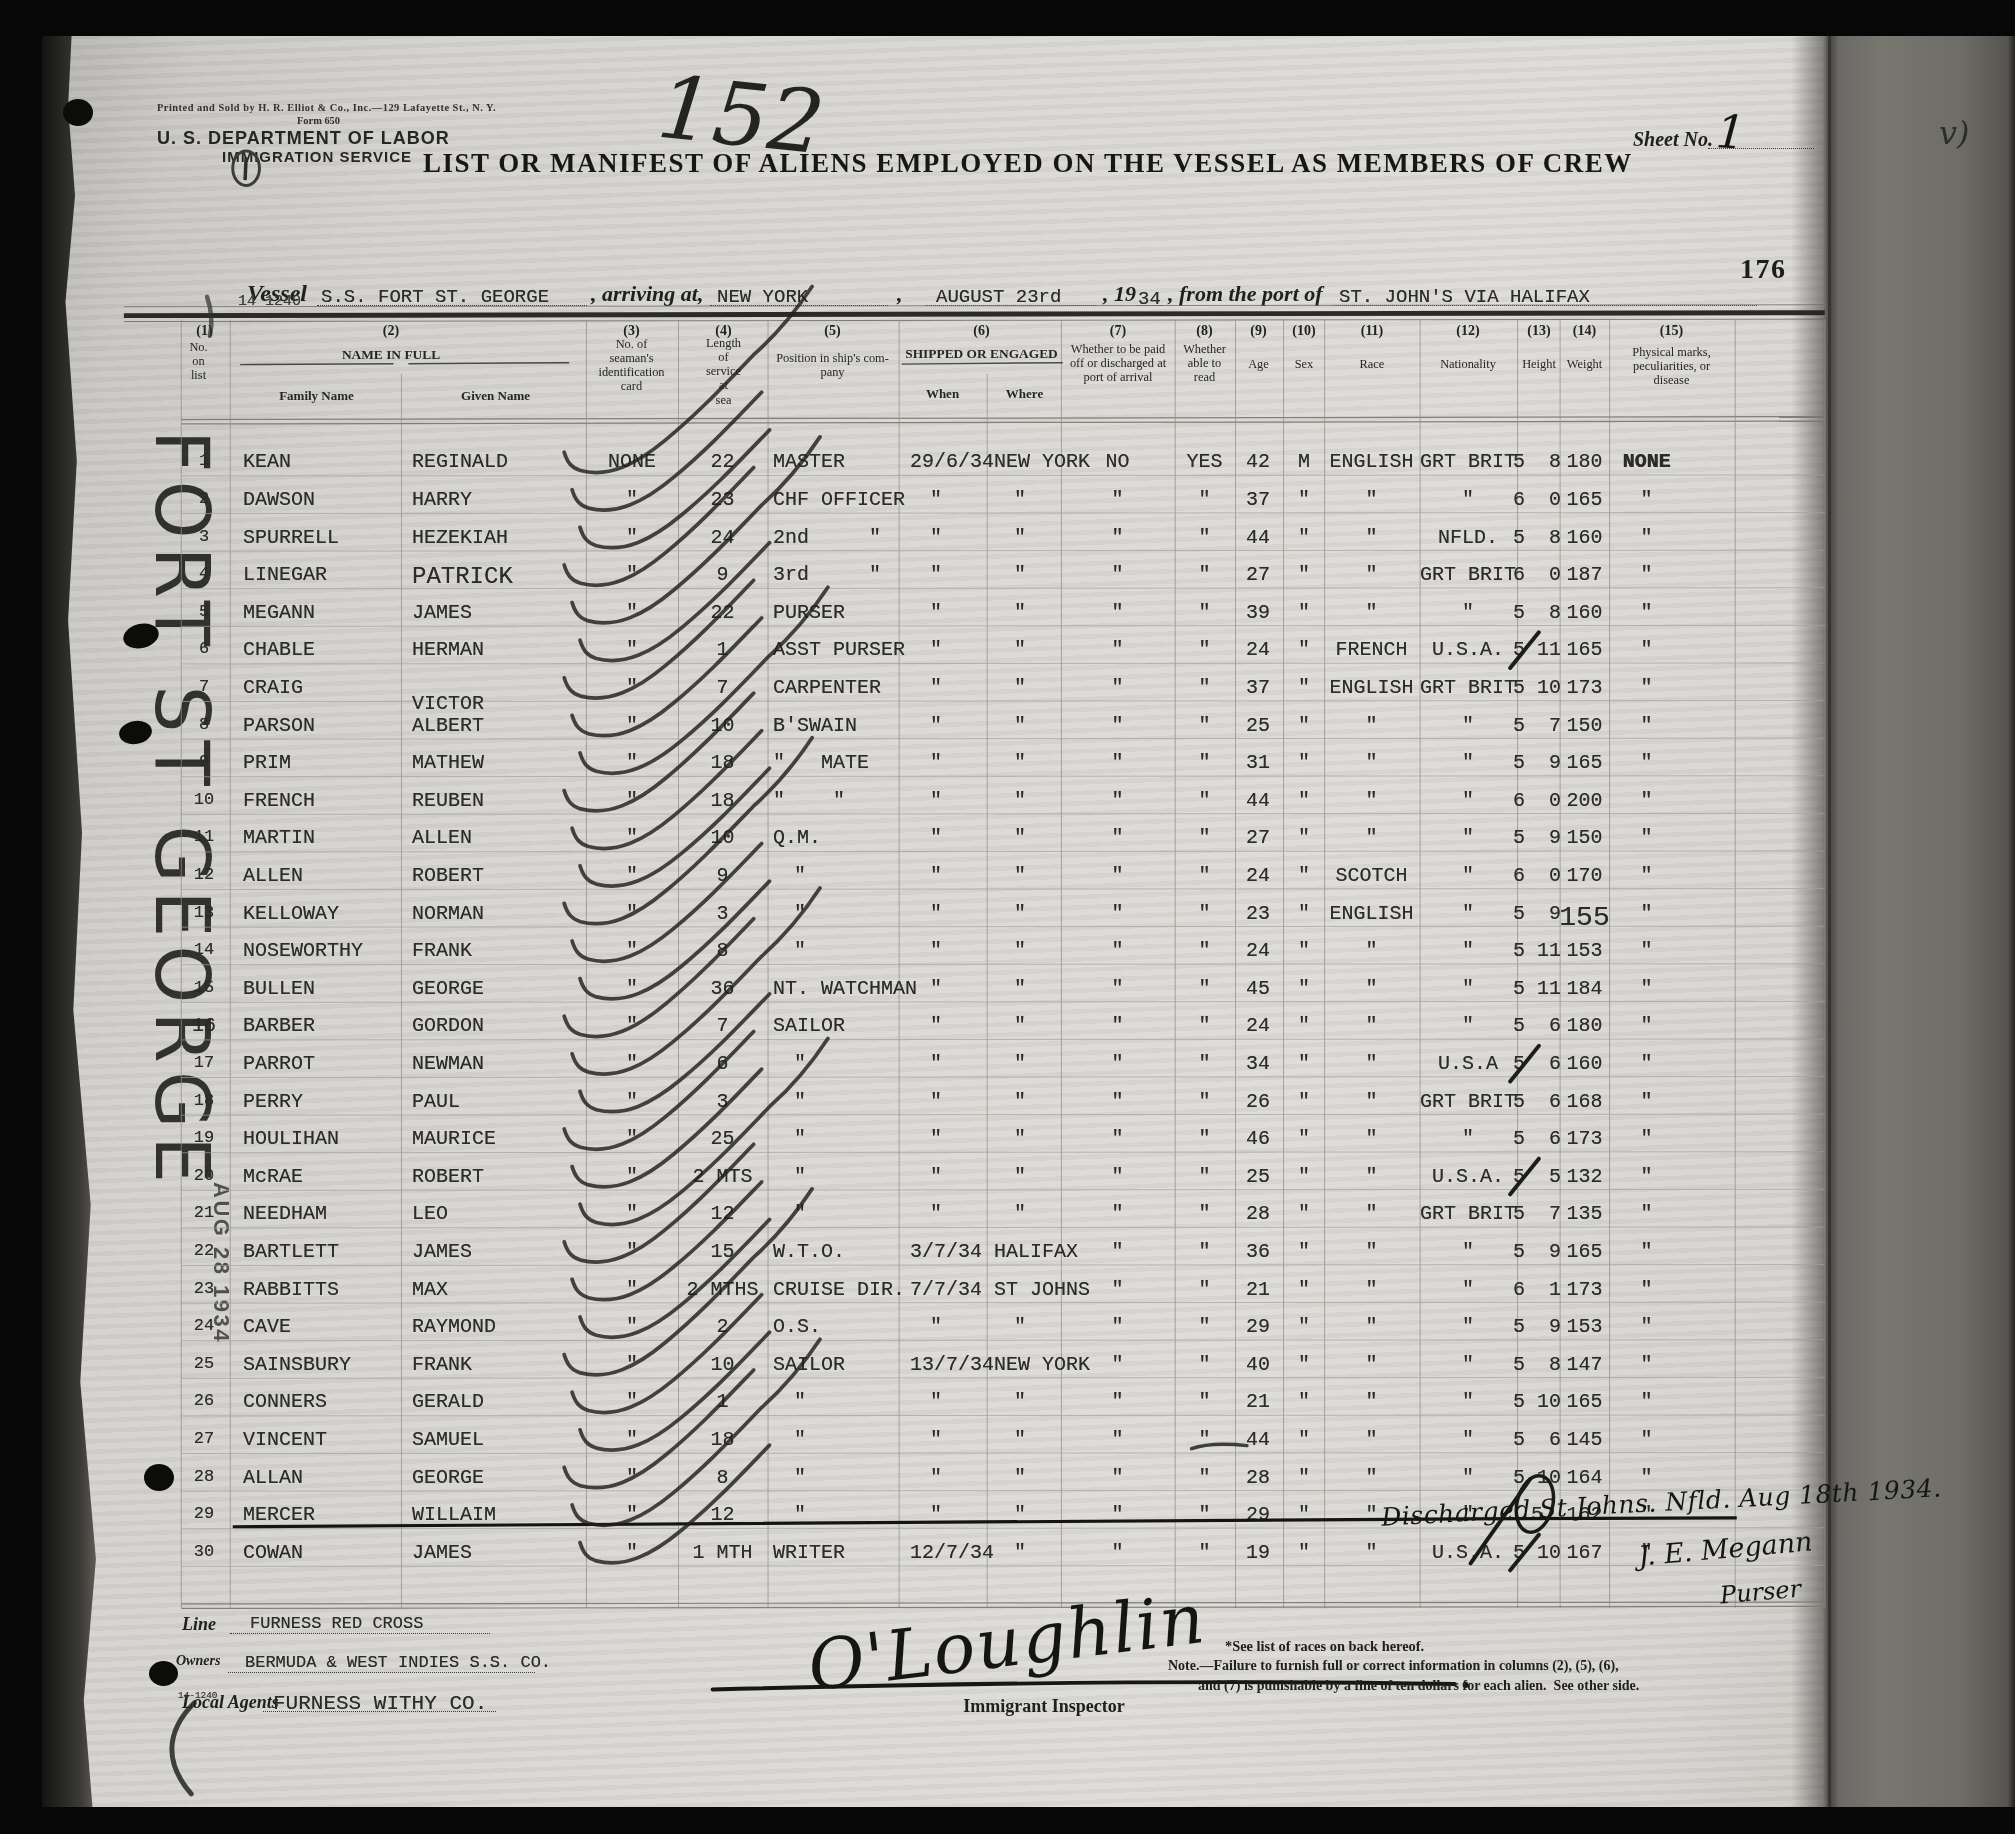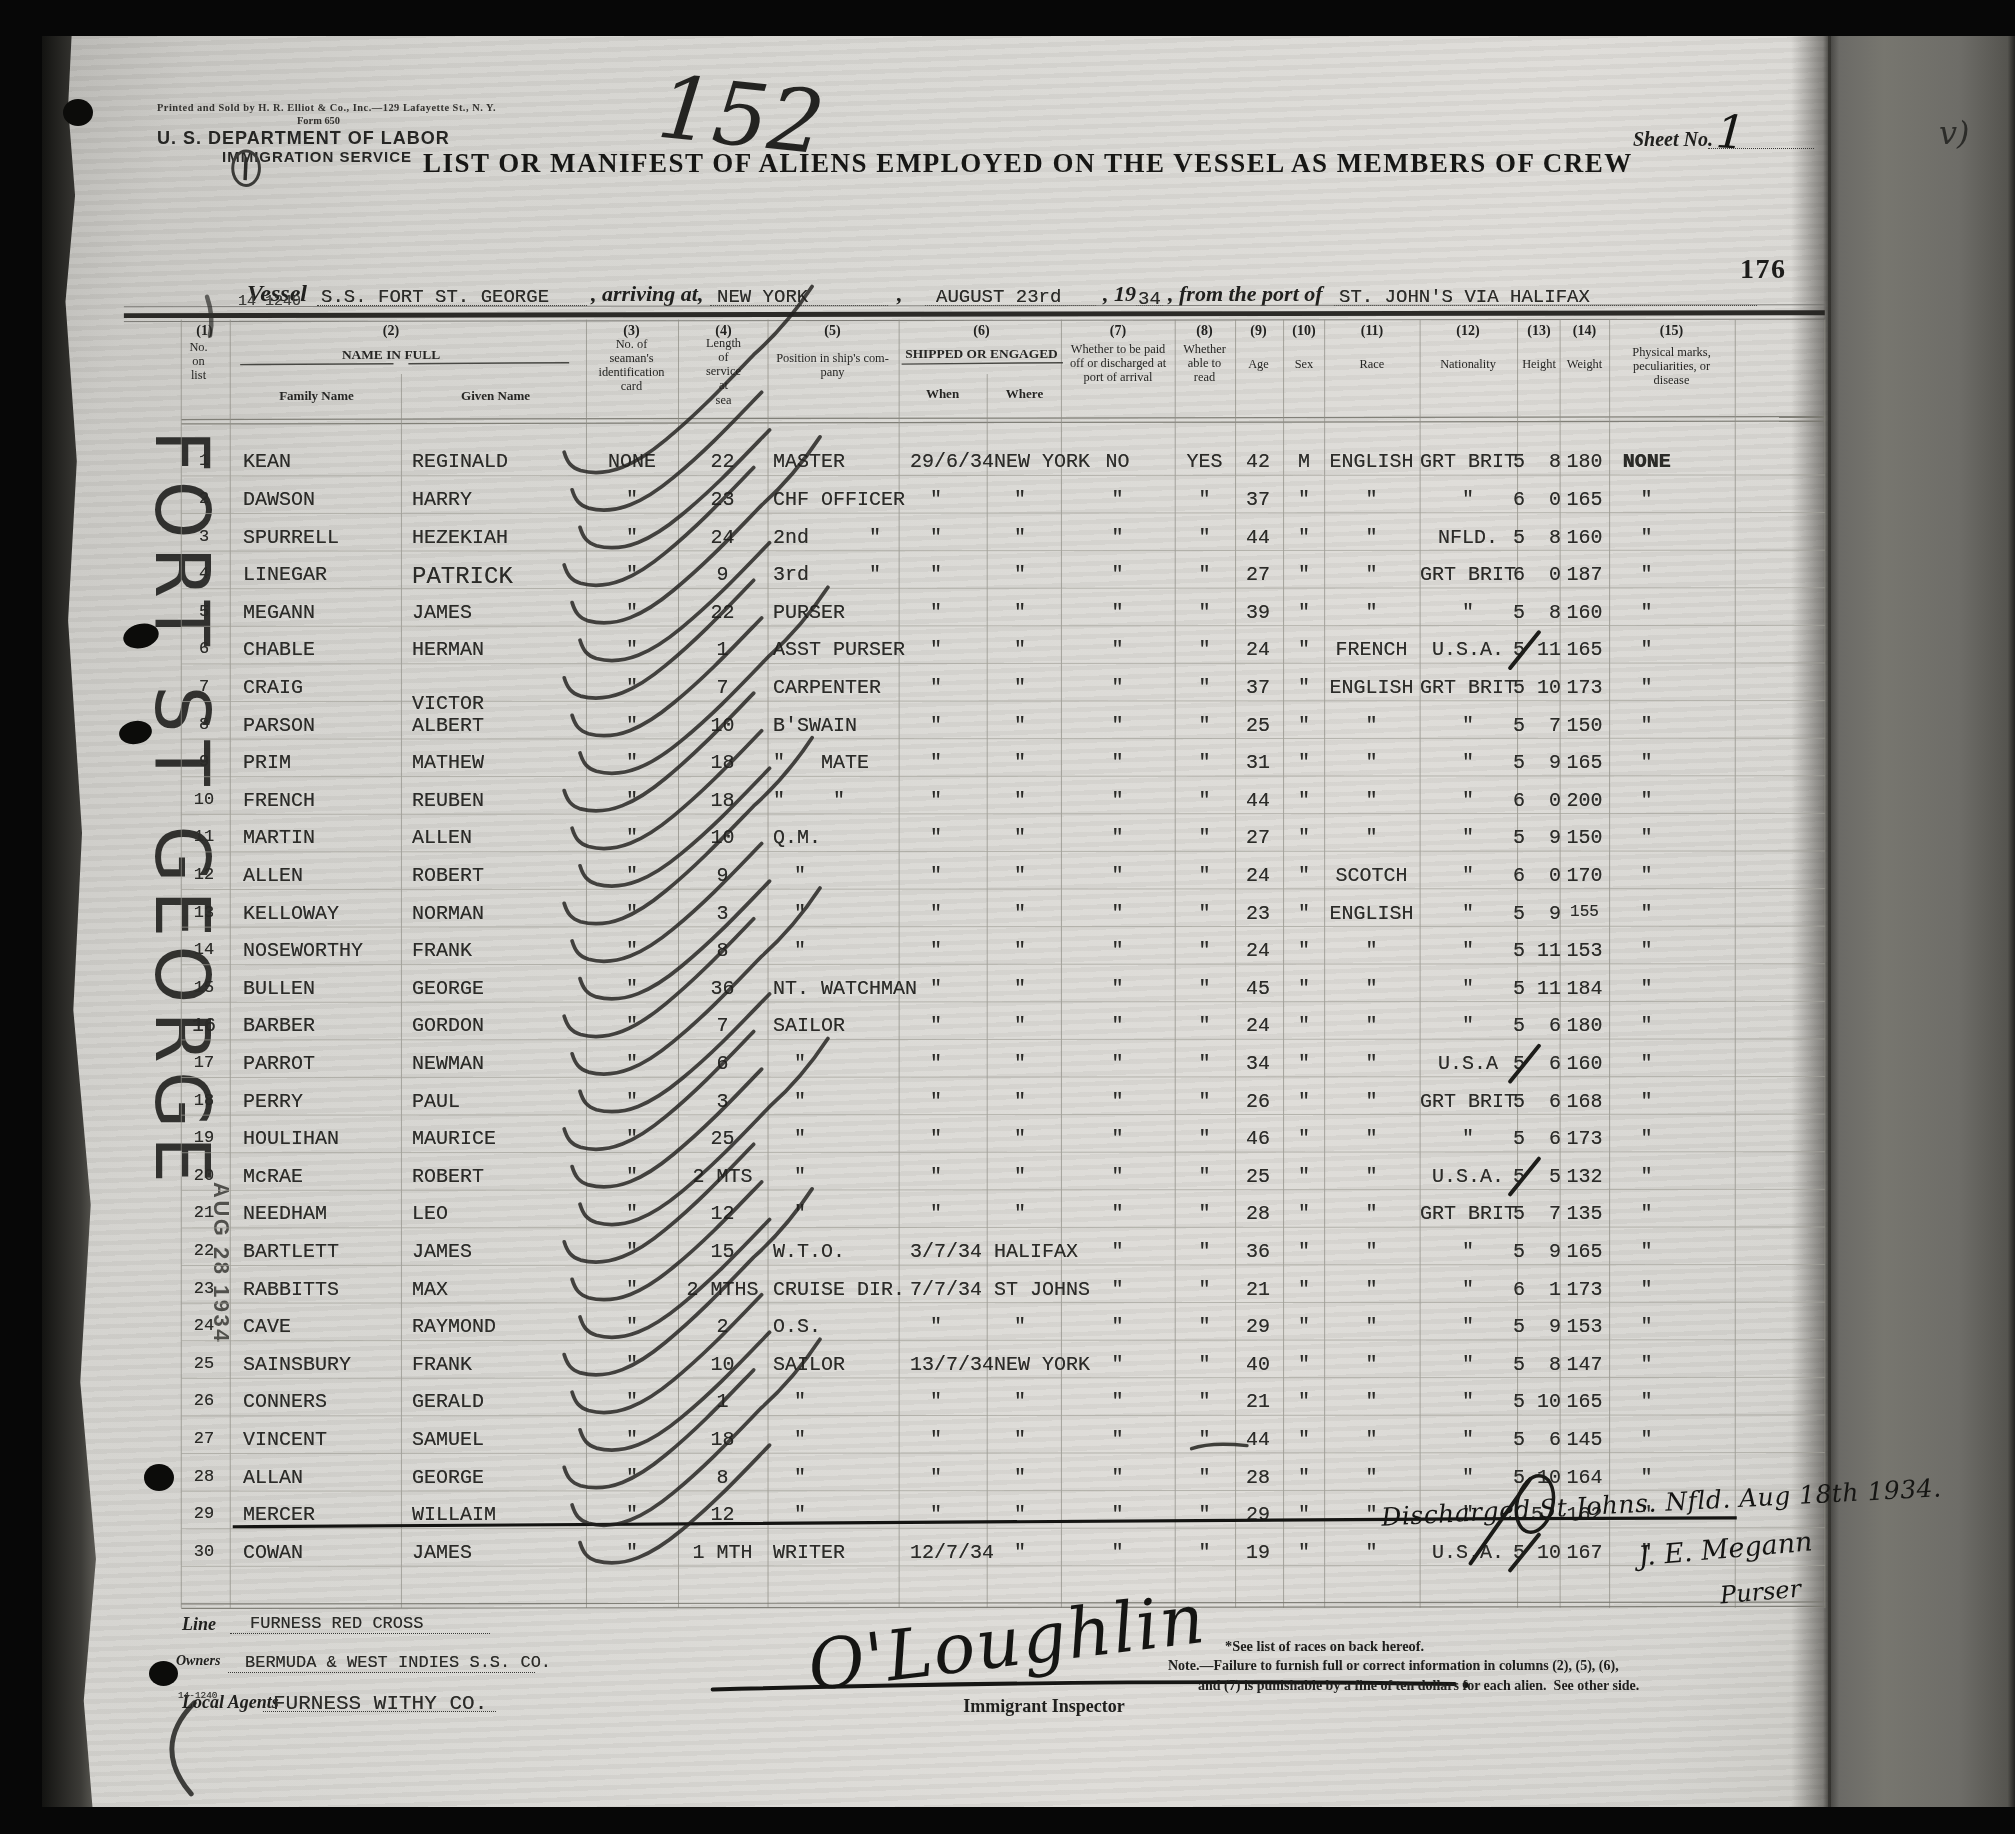--- a/index.html
+++ b/index.html
@@ -407,21 +407,21 @@
       <div class="cell" style="top: 904px; font-size: 20px; height: 24px; left: 794px;">"</div>
       <div class="cell" style="top: 904px; font-size: 20px; height: 24px; left: 930px;">"</div>
       <div class="cell" style="top: 904px; font-size: 20px; height: 24px; left: 1014px;">"</div>
       <div class="cell" style="top: 904px; font-size: 20px; height: 24px; left: 1068px; width: 99px; text-align: center;">"</div>
       <div class="cell" style="top: 904px; font-size: 20px; height: 24px; left: 1170px; width: 69px; text-align: center;">"</div>
       <div class="cell" style="top: 904px; font-size: 20px; height: 24px; left: 1231px; width: 54px; text-align: center;">23</div>
       <div class="cell" style="top: 904px; font-size: 20px; height: 24px; left: 1281px; width: 46px; text-align: center;">"</div>
       <div class="cell" style="top: 904px; font-size: 20px; height: 24px; left: 1322px; width: 99px; text-align: center;">ENGLISH</div>
       <div class="cell" style="top: 904px; font-size: 20px; height: 24px; left: 1416px; width: 104px; text-align: center;">"</div>
       <div class="cell" style="top: 904px; font-size: 20px; height: 24px; left: 1500px; width: 74px; text-align: center;">5  9</div>
-      <div class="cell" style="top: 904px; font-size: 16px; height: 24px; left: 1555px; width: 59px; text-align: center;">155</div>
+      <div class="cell" style="top: 904px; font-size: 28px; height: 24px; left: 1555px; width: 59px; text-align: center;">155</div>
       <div class="cell" style="top: 904px; font-size: 20px; height: 24px; left: 1592px; width: 109px; text-align: center;">"</div>
       <div class="cell" style="top: 941px; font-size: 17px; height: 24px; left: 167px; width: 74px; text-align: center;">14</div>
       <div class="cell" style="top: 941px; font-size: 20px; height: 24px; left: 243px;">NOSEWORTHY</div>
       <div class="cell" style="top: 941px; font-size: 20px; height: 24px; left: 412px;">FRANK</div>
       <div class="cell" style="top: 941px; font-size: 20px; height: 24px; left: 585px; width: 94px; text-align: center;">"</div>
       <div class="cell" style="top: 941px; font-size: 20px; height: 24px; left: 677px; width: 91px; text-align: center;">8</div>
       <div class="cell" style="top: 941px; font-size: 20px; height: 24px; left: 794px;">"</div>
       <div class="cell" style="top: 941px; font-size: 20px; height: 24px; left: 930px;">"</div>
       <div class="cell" style="top: 941px; font-size: 20px; height: 24px; left: 1014px;">"</div>
       <div class="cell" style="top: 941px; font-size: 20px; height: 24px; left: 1068px; width: 99px; text-align: center;">"</div>

